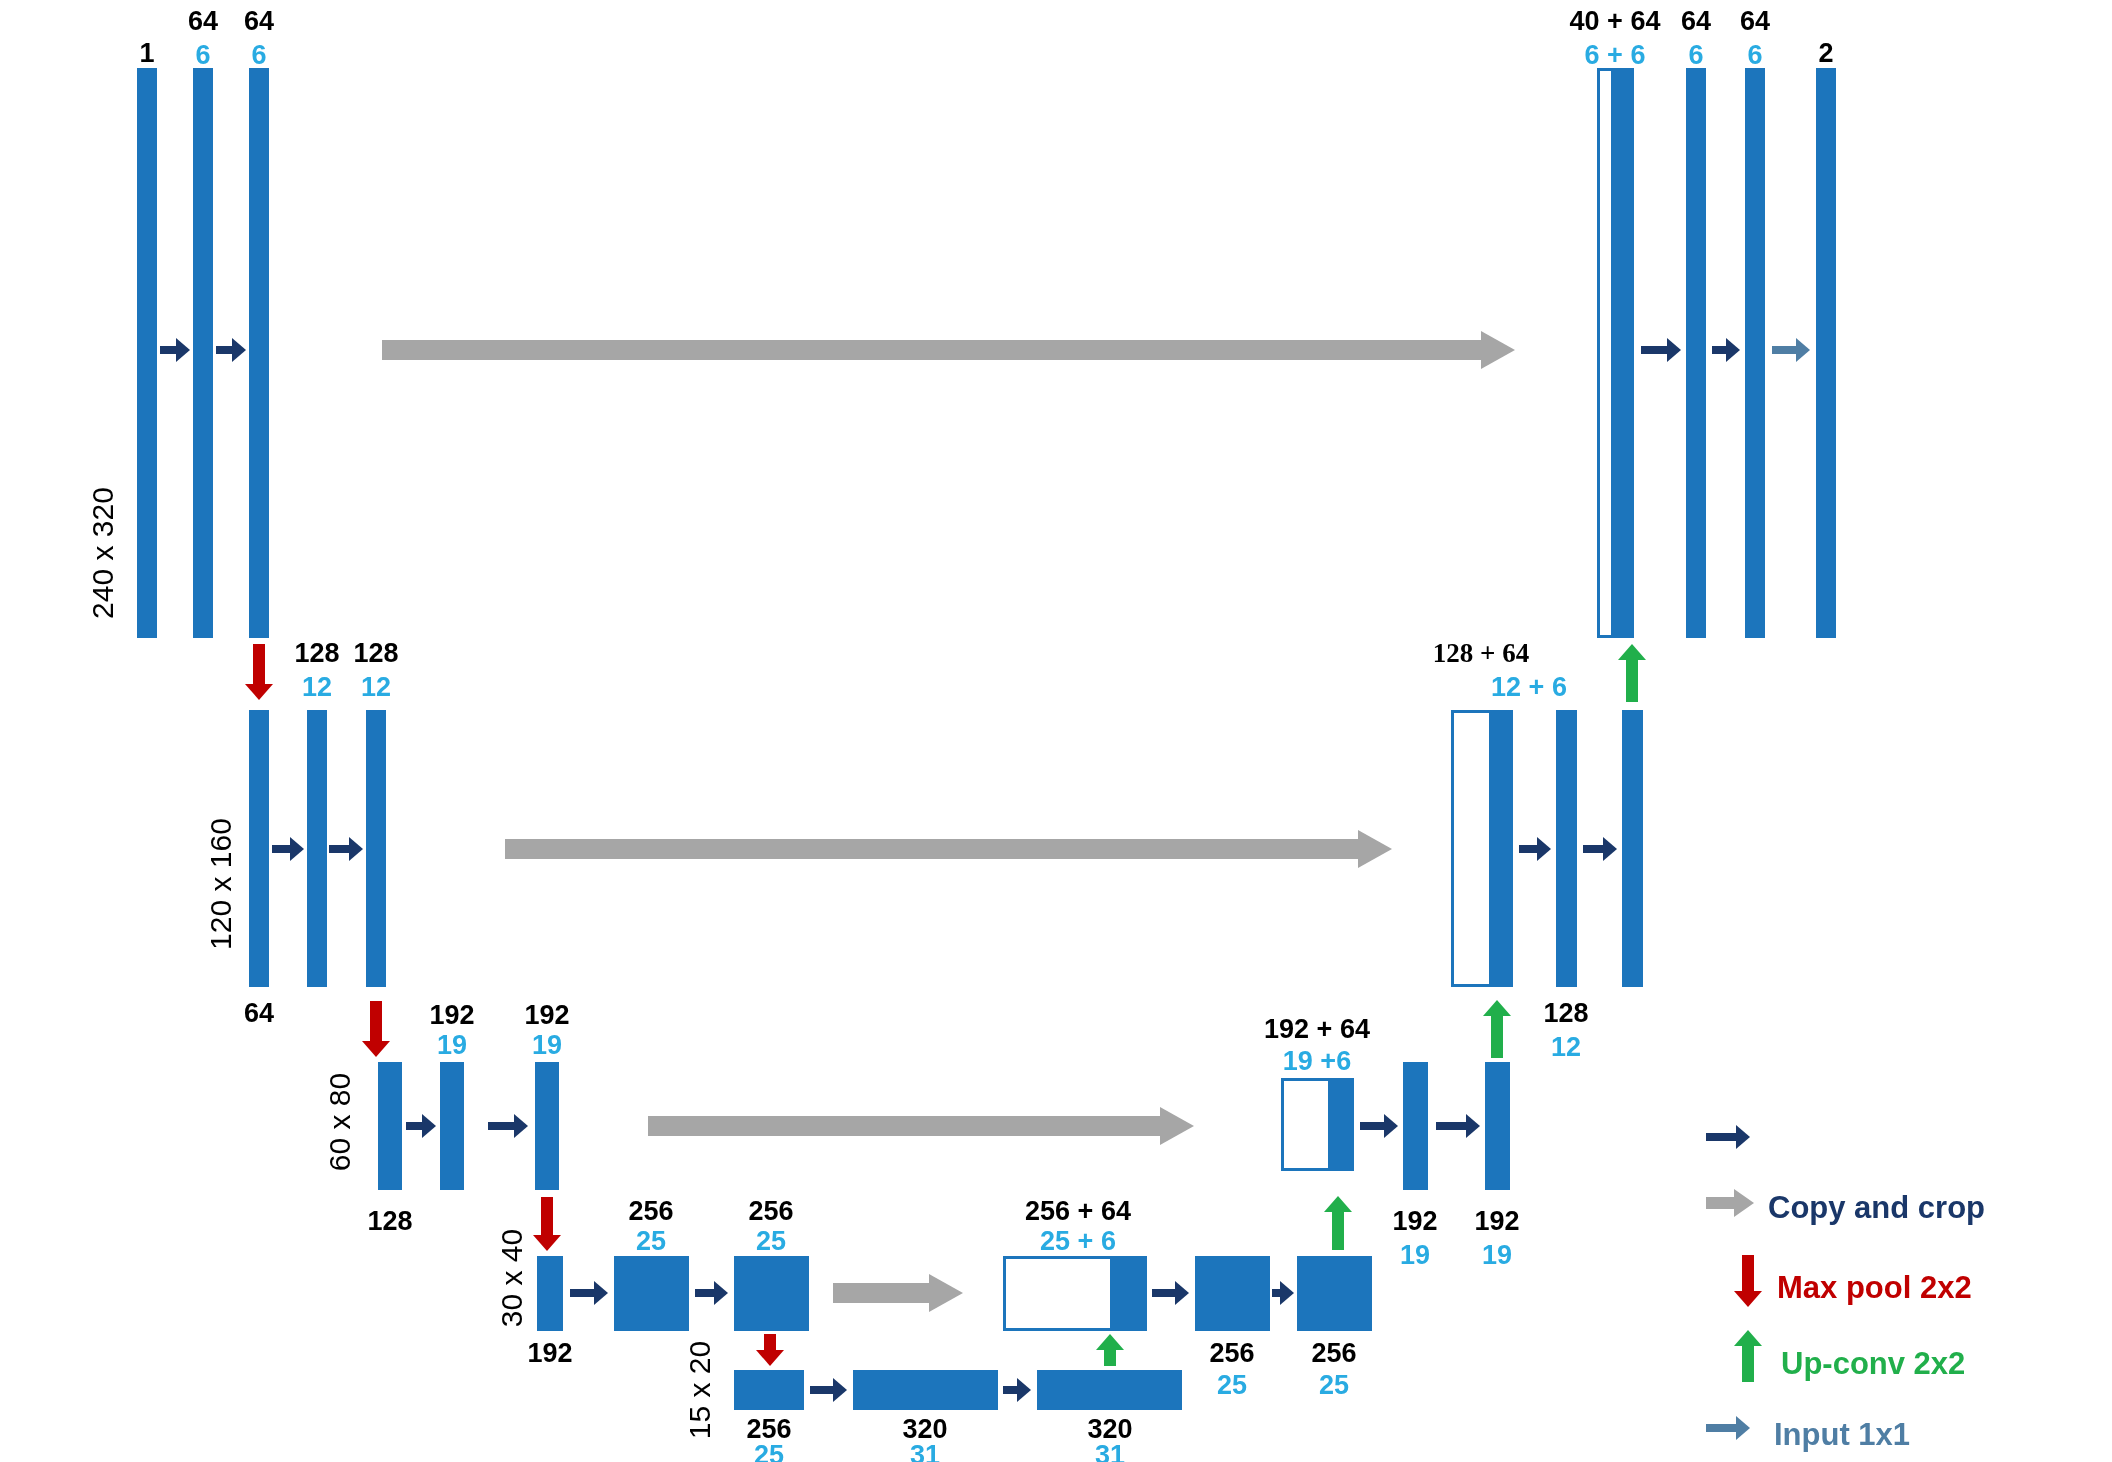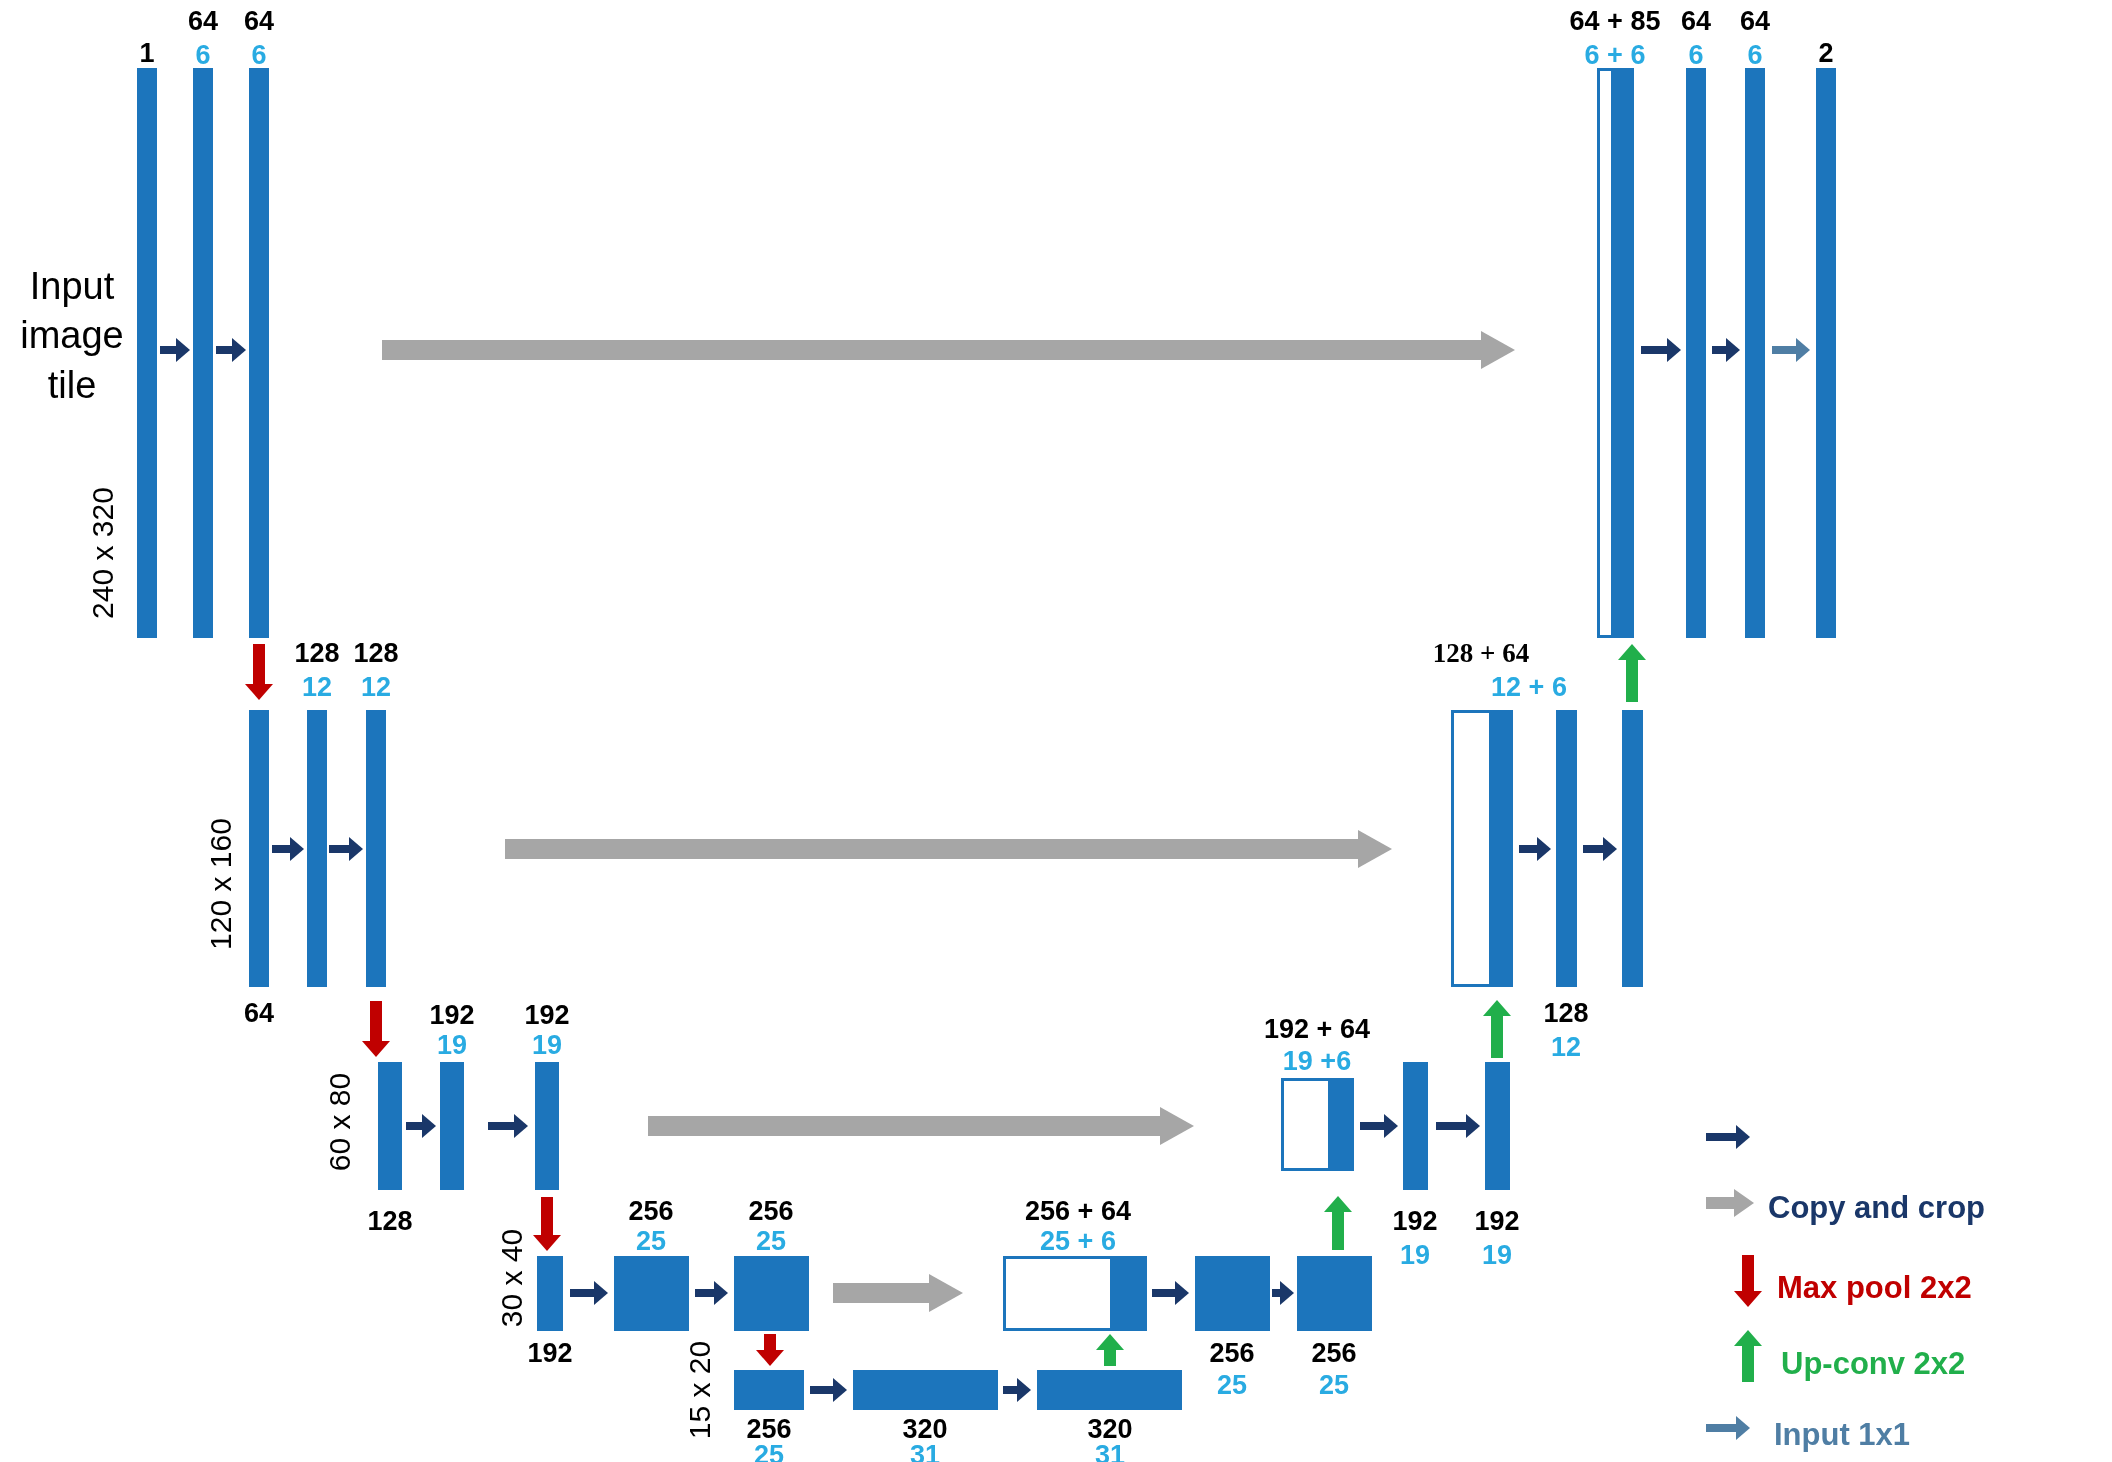--- a/index.html
+++ b/index.html
@@ -62,23 +62,20 @@
             border-bottom:16px solid currentColor;}
 
   .legend-text{position:absolute;font-size:31px;font-weight:bold;
                white-space:pre-line;line-height:1.45;}
 </style>
 </head>
 <body>
 
 <div id="canvas">
 
-  <div class="bigtext" style="left:2px;top:262px;width:140px;">Input
-image
-tile</div>
 
   <div class="bar" style="left:137px;top:68px;width:20px;height:570px;"></div>
   <div class="bar" style="left:193px;top:68px;width:20px;height:570px;"></div>
   <div class="bar" style="left:249px;top:68px;width:20px;height:570px;"></div>
   <div class="num" style="left:147px;top:40px;">1</div>
   <div class="num" style="left:203px;top:8px;">64</div>
   <div class="num cyan" style="left:203px;top:42px;">6</div>
   <div class="num" style="left:259px;top:8px;">64</div>
   <div class="num cyan" style="left:259px;top:42px;">6</div>
   <div class="rot" style="left:103px;top:553px;">240 x 320</div>
@@ -246,21 +243,21 @@
       <div class="hd"></div>
     </div>
   <div class="bar" style="left:1622px;top:710px;width:21px;height:277px;"></div>
 
   <div class="ar ar-u greenc" style="left:1618px;top:644px;height:58px;">
       <div class="sh"></div>
       <div class="hd"></div>
     </div>
   <div class="cat-white" style="left:1597px;top:68px;width:17px;height:570px;"></div>
   <div class="cat-blue" style="left:1614px;top:68px;width:20px;height:570px;"></div>
-  <div class="num" style="left:1615px;top:8px;">64 + 85</div>
+  <div class="num" style="left:1615px;top:8px;">40 + 64</div>
   <div class="num cyan" style="left:1615px;top:42px;">6 + 6</div>
   <div class="ar ar-s navy" style="left:1641px;top:338px;width:40px;">
       <div class="sh"></div>
       <div class="hd"></div>
     </div>
   <div class="bar" style="left:1686px;top:68px;width:20px;height:570px;"></div>
   <div class="num" style="left:1696px;top:8px;">64</div>
   <div class="num cyan" style="left:1696px;top:42px;">6</div>
   <div class="ar ar-s navy" style="left:1712px;top:338px;width:28px;">
       <div class="sh"></div>

